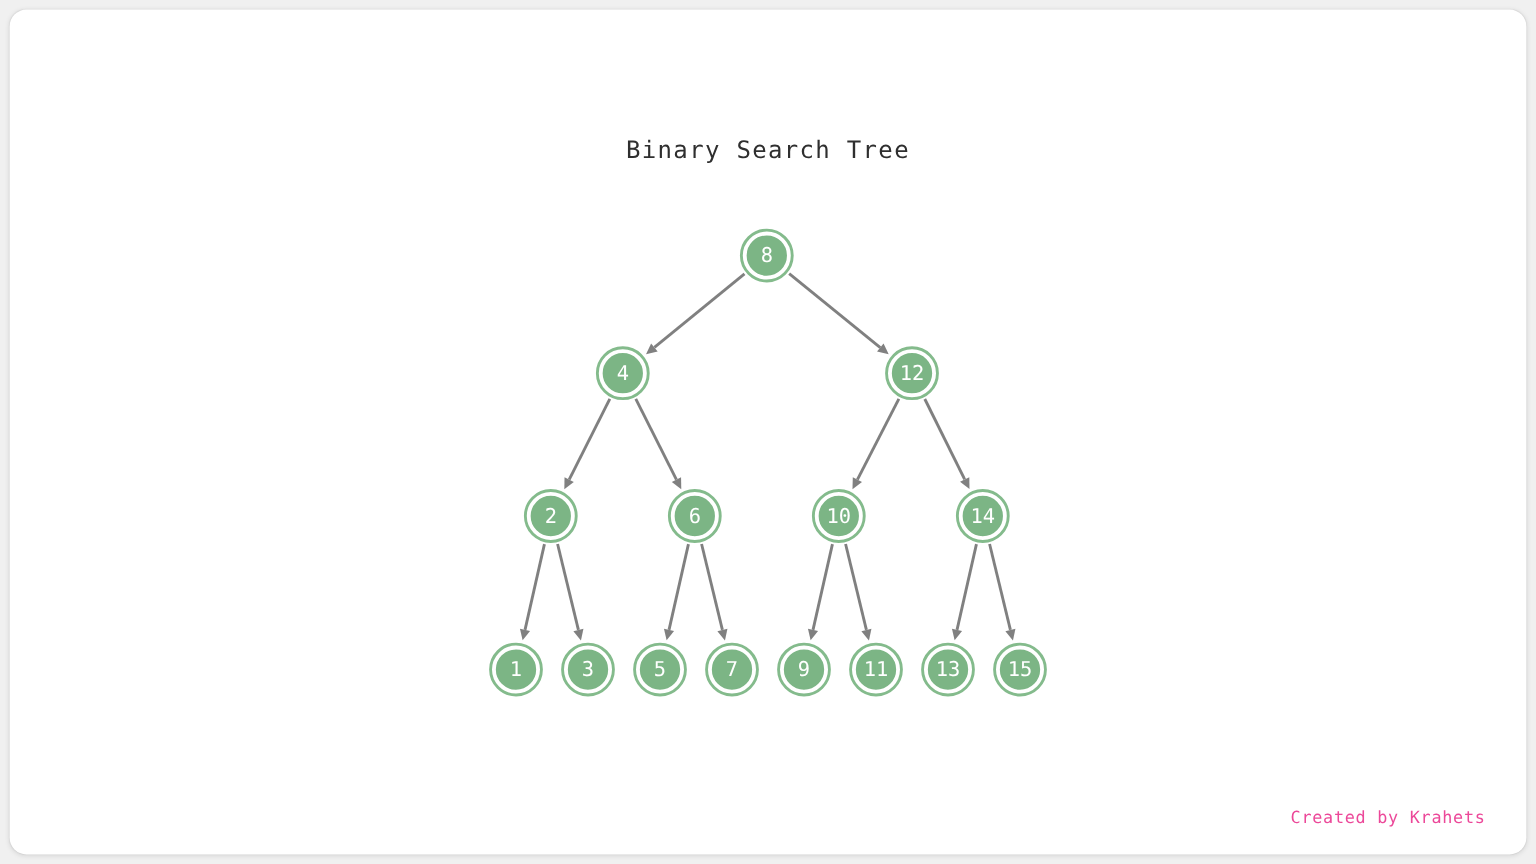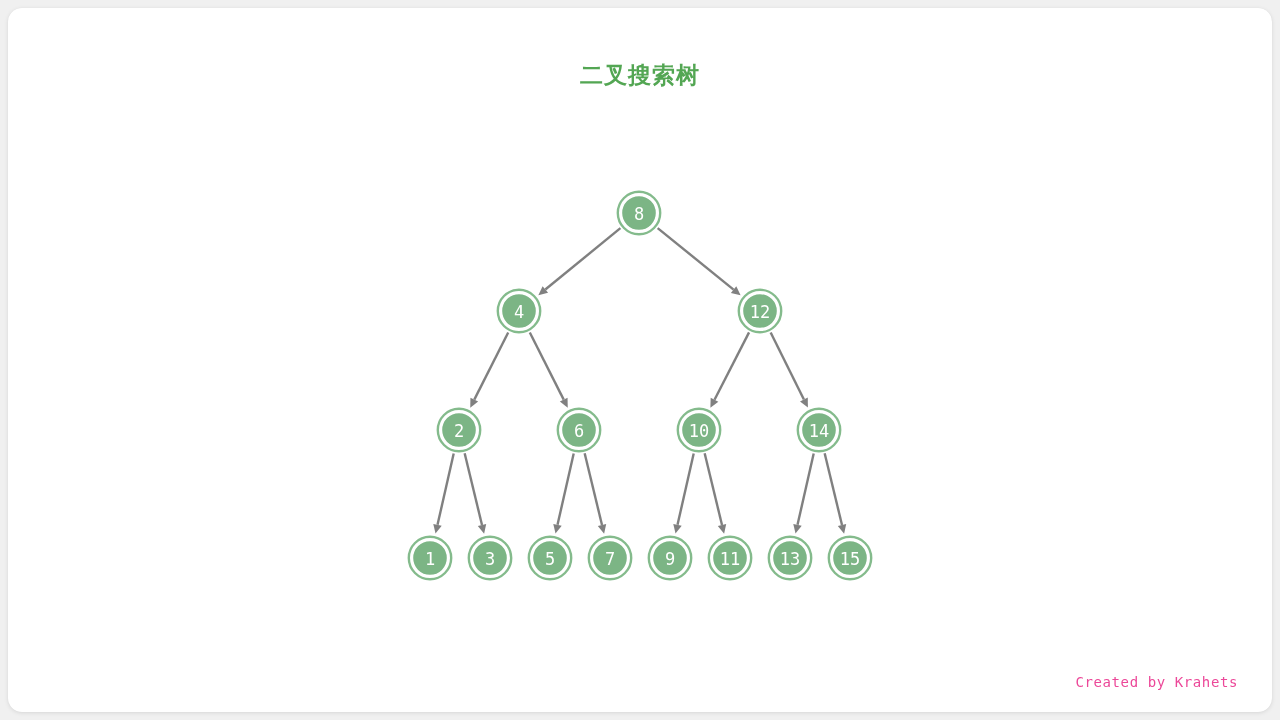--- a/index.html
+++ b/index.html
@@ -213,16 +213,16 @@
           <text x="782" y="550.5" class="node-label" fill="#ffffff">13</text>
         </g>
         <g>
           <circle cx="842" cy="550" r="21.2" fill="none" stroke="#84bb8c" stroke-width="2.4"></circle>
           <circle cx="842" cy="550" r="17.6" fill="#7cb585" stroke="#ffffff" stroke-width="1.6"></circle>
           <text x="842" y="550.5" class="node-label" fill="#ffffff">15</text>
         </g>
       </g>
   </svg>
 
-  <div id="title">二叉搜索树</div>
+  <div id="subtitle">Binary Search Tree</div>
   <div id="footer">Created by Krahets</div>
 
 </div>
 
 </body></html>

